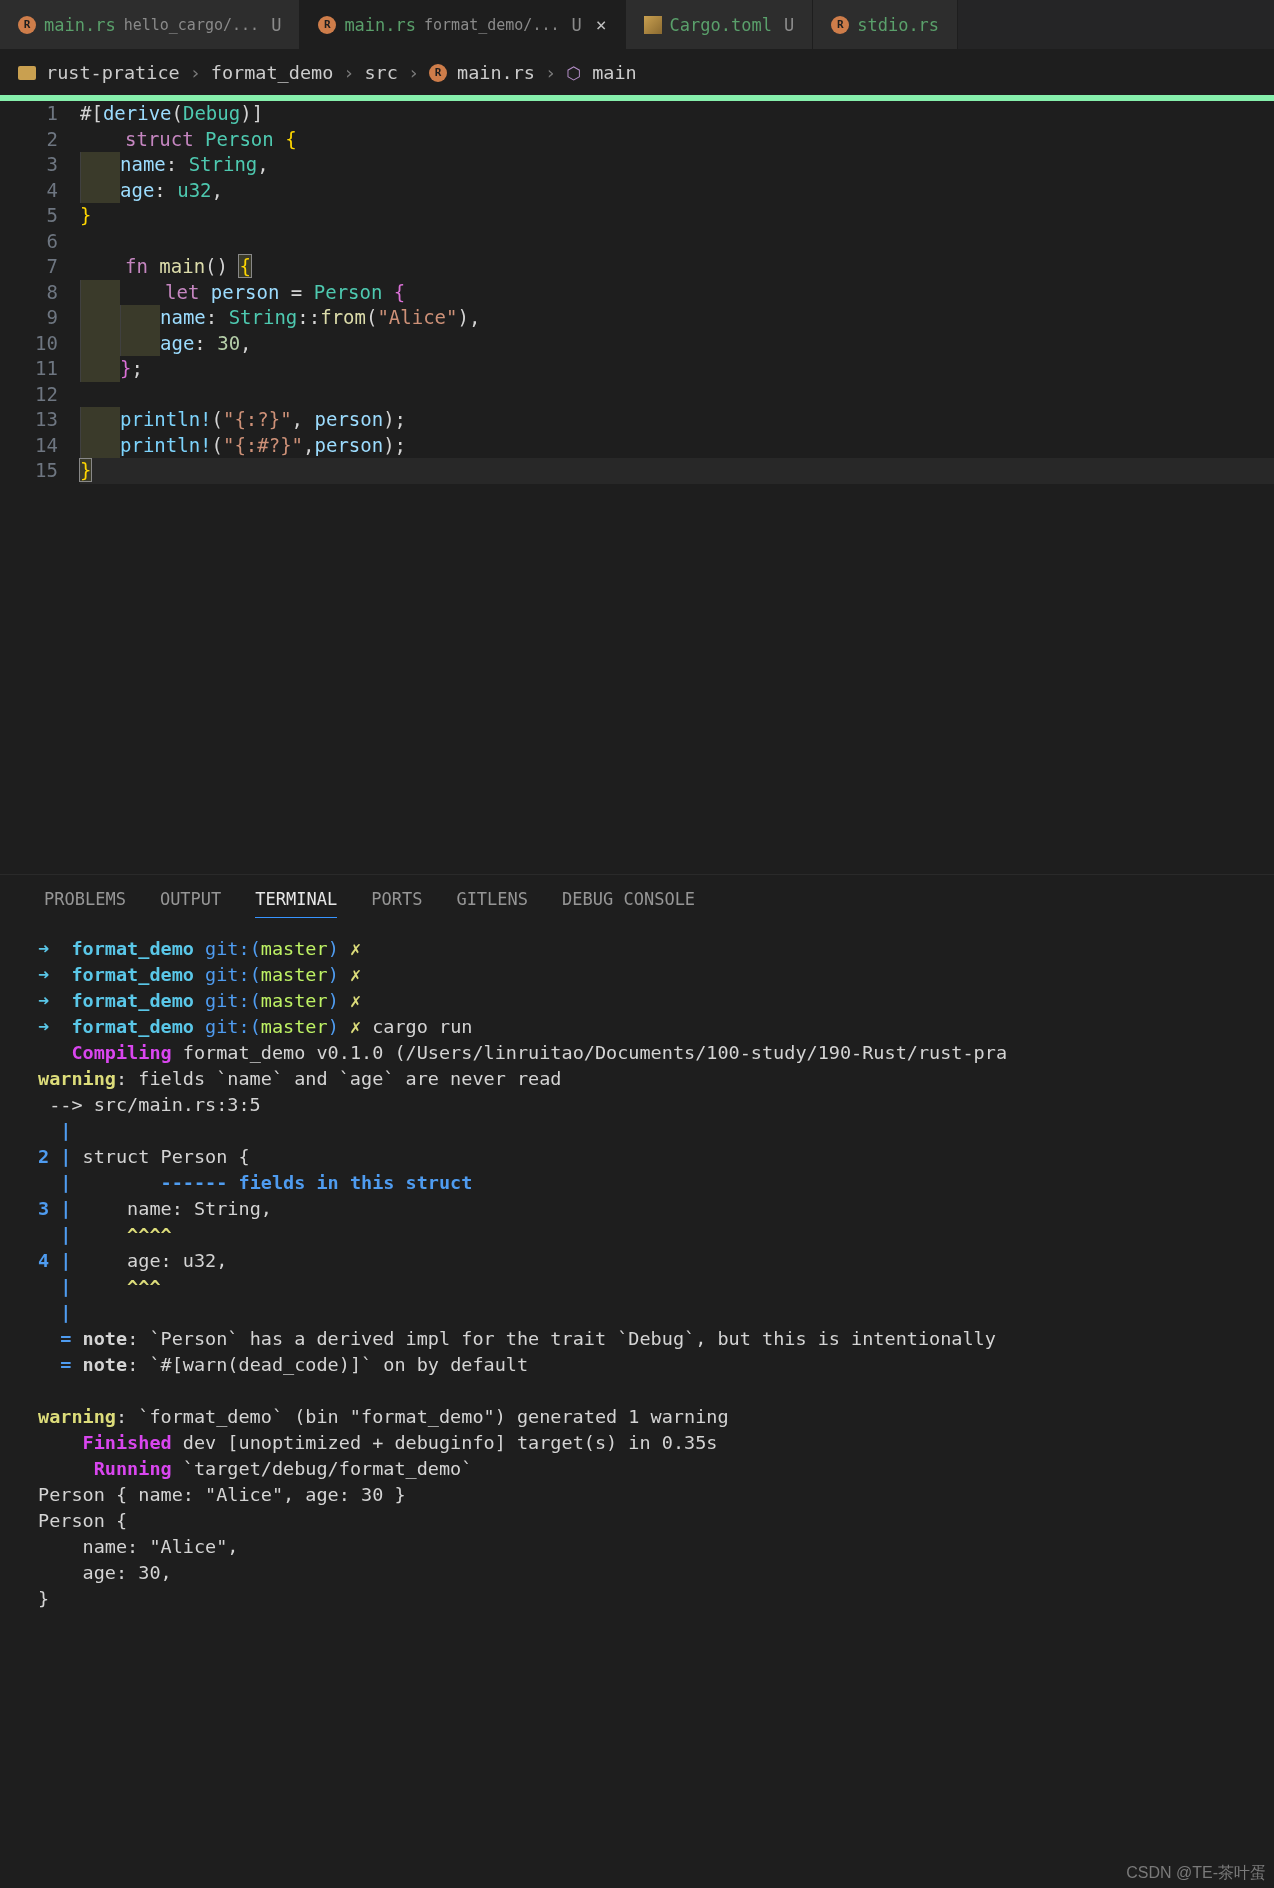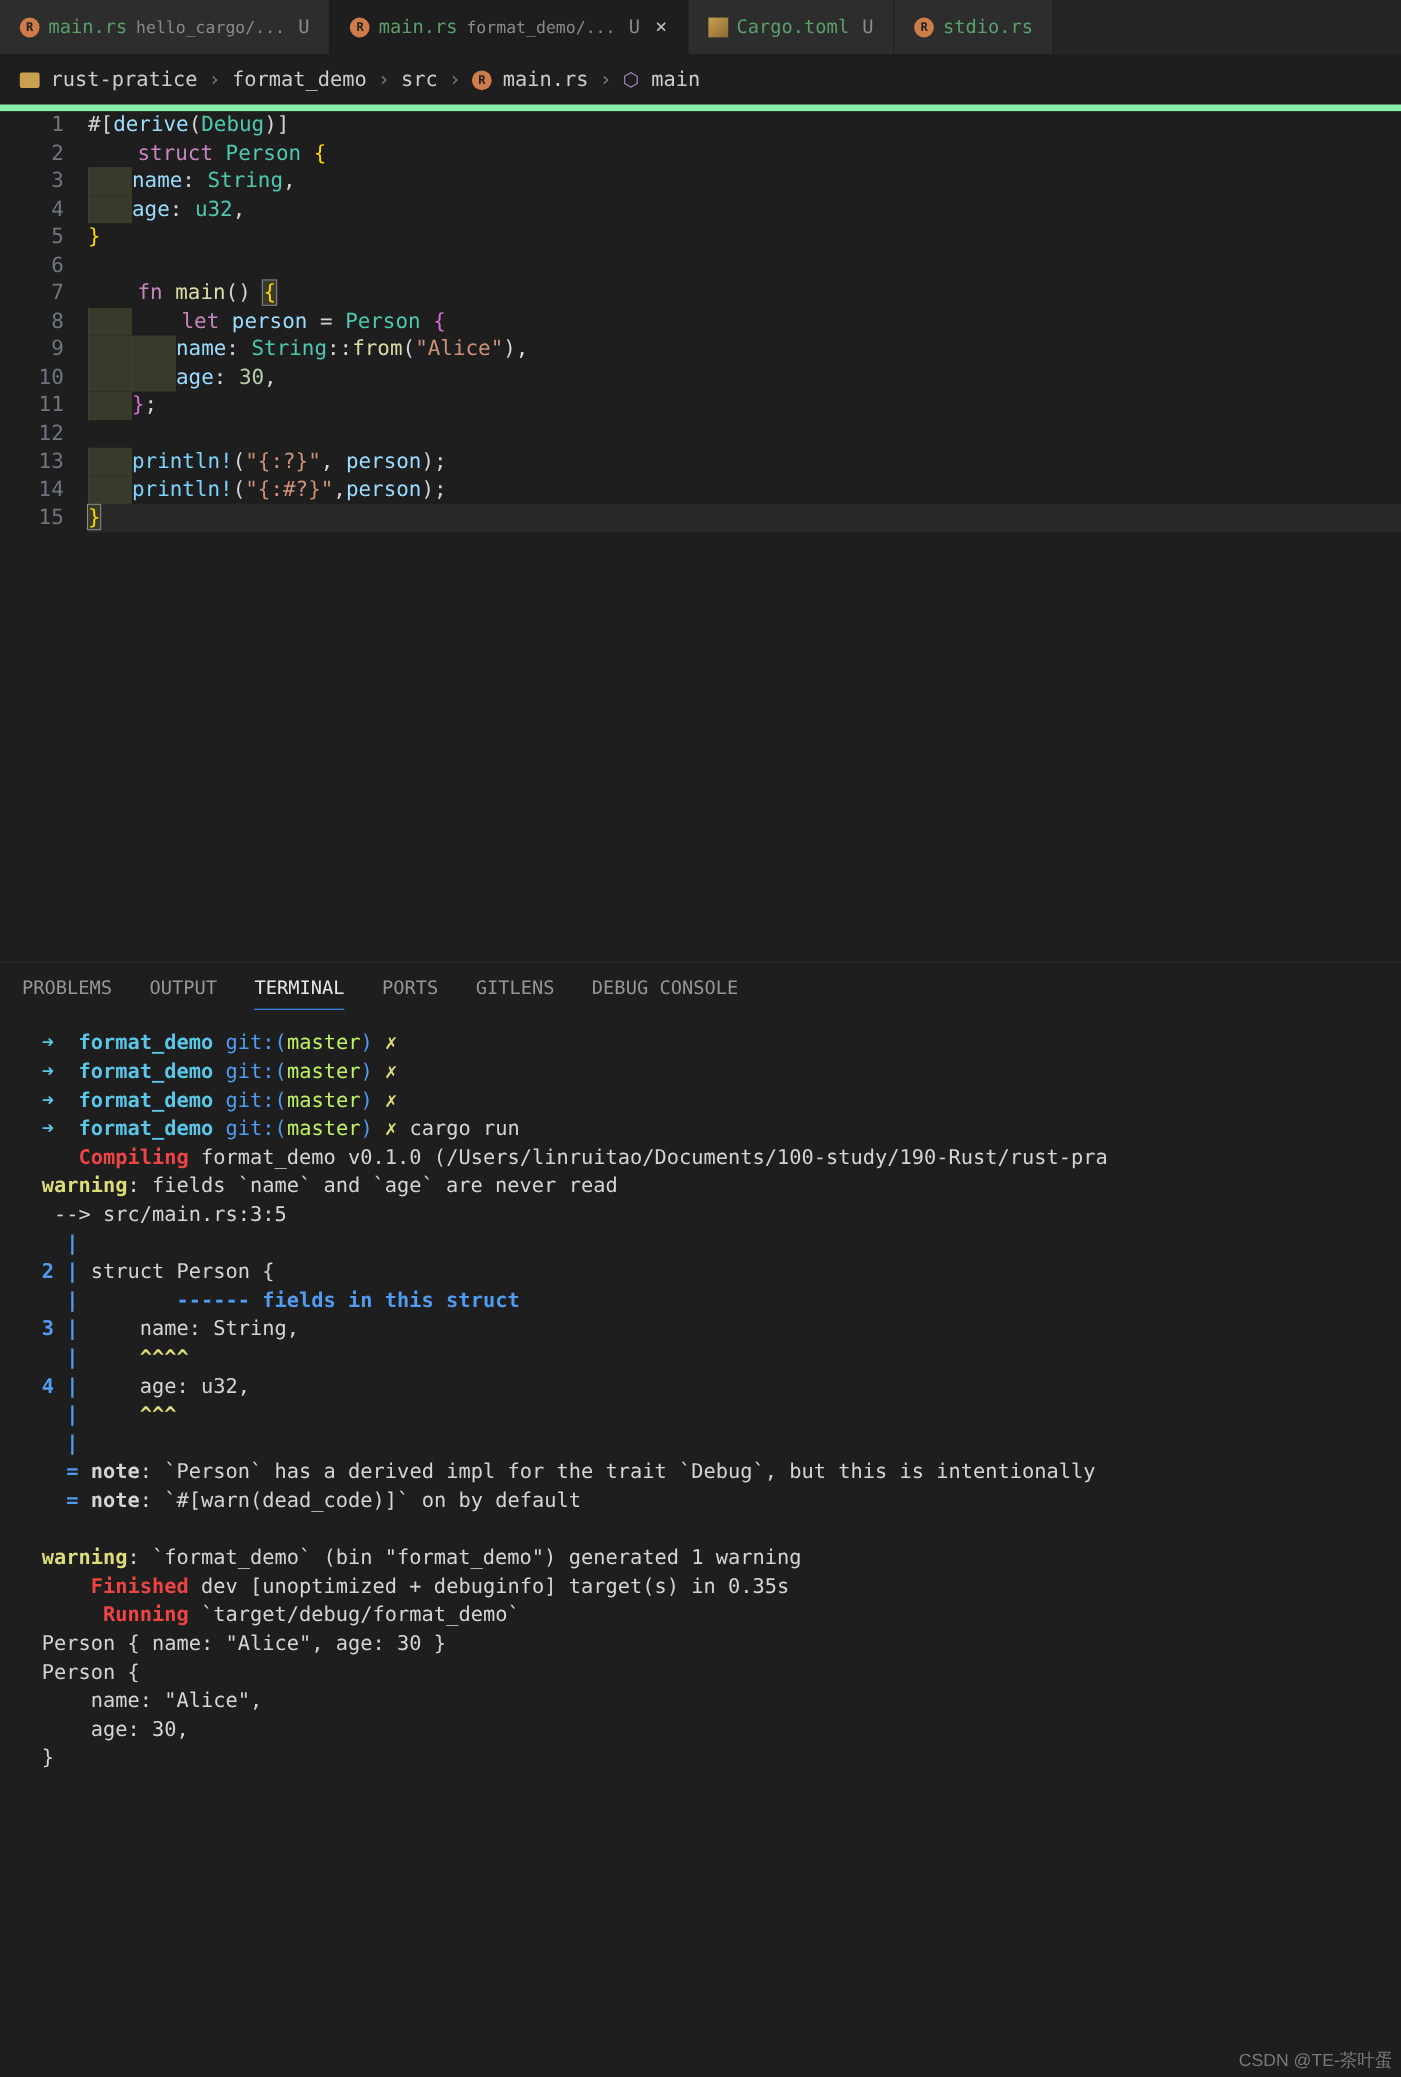--- a/index.html
+++ b/index.html
@@ -93,42 +93,42 @@
 .c-num { color: #b5cea8; }
 .c-pun { color: #d4d4d4; }
 .c-macro { color: #7dd3fc; }
 .c-brace { color: #ffd700; }
 .c-brace2 { color: #da70d6; }
 .c-box { background: #3a3a2a; outline: 1px solid #888; }
 .line-hl { background: #282828; display: block; }
 .spacer { height: 390px; }
 .panel-tabs {
   display: flex; gap: 34px;
-  padding: 14px 20px 12px;
+  padding: 14px 44px 12px;
   font-size: 17px;
   color: #969696;
   border-top: 1px solid #2a2a2a;
 }
 .panel-tab.active {
   color: #e7e7e7;
   padding-bottom: 8px;
   border-bottom: 1.5px solid #3794ff;
 }
 .terminal {
   padding: 6px 38px;
   font-size: 18.5px;
   line-height: 26px;
   white-space: pre;
 }
 .t-arrow { color: #5ac7e8; }
 .t-dir { color: #5ac7e8; font-weight: bold; }
 .t-git { color: #4f9cf0; }
 .t-branch { color: #bef264; }
 .t-x { color: #dcdc7a; }
-.t-compiling { color: #ef4444; font-weight: bold; }
+.t-compiling { color: #d946ef; font-weight: bold; }
 .t-warning { color: #dcdc7a; font-weight: bold; }
 .t-lnum { color: #4f9cf0; font-weight: bold; }
 .t-hint { color: #4f9cf0; font-weight: bold; }
 .t-caret { color: #dcdc7a; font-weight: bold; }
 .t-note { font-weight: bold; }
 .watermark {
   position: fixed;
   right: 8px;
   bottom: 4px;
   font-size: 16px;

